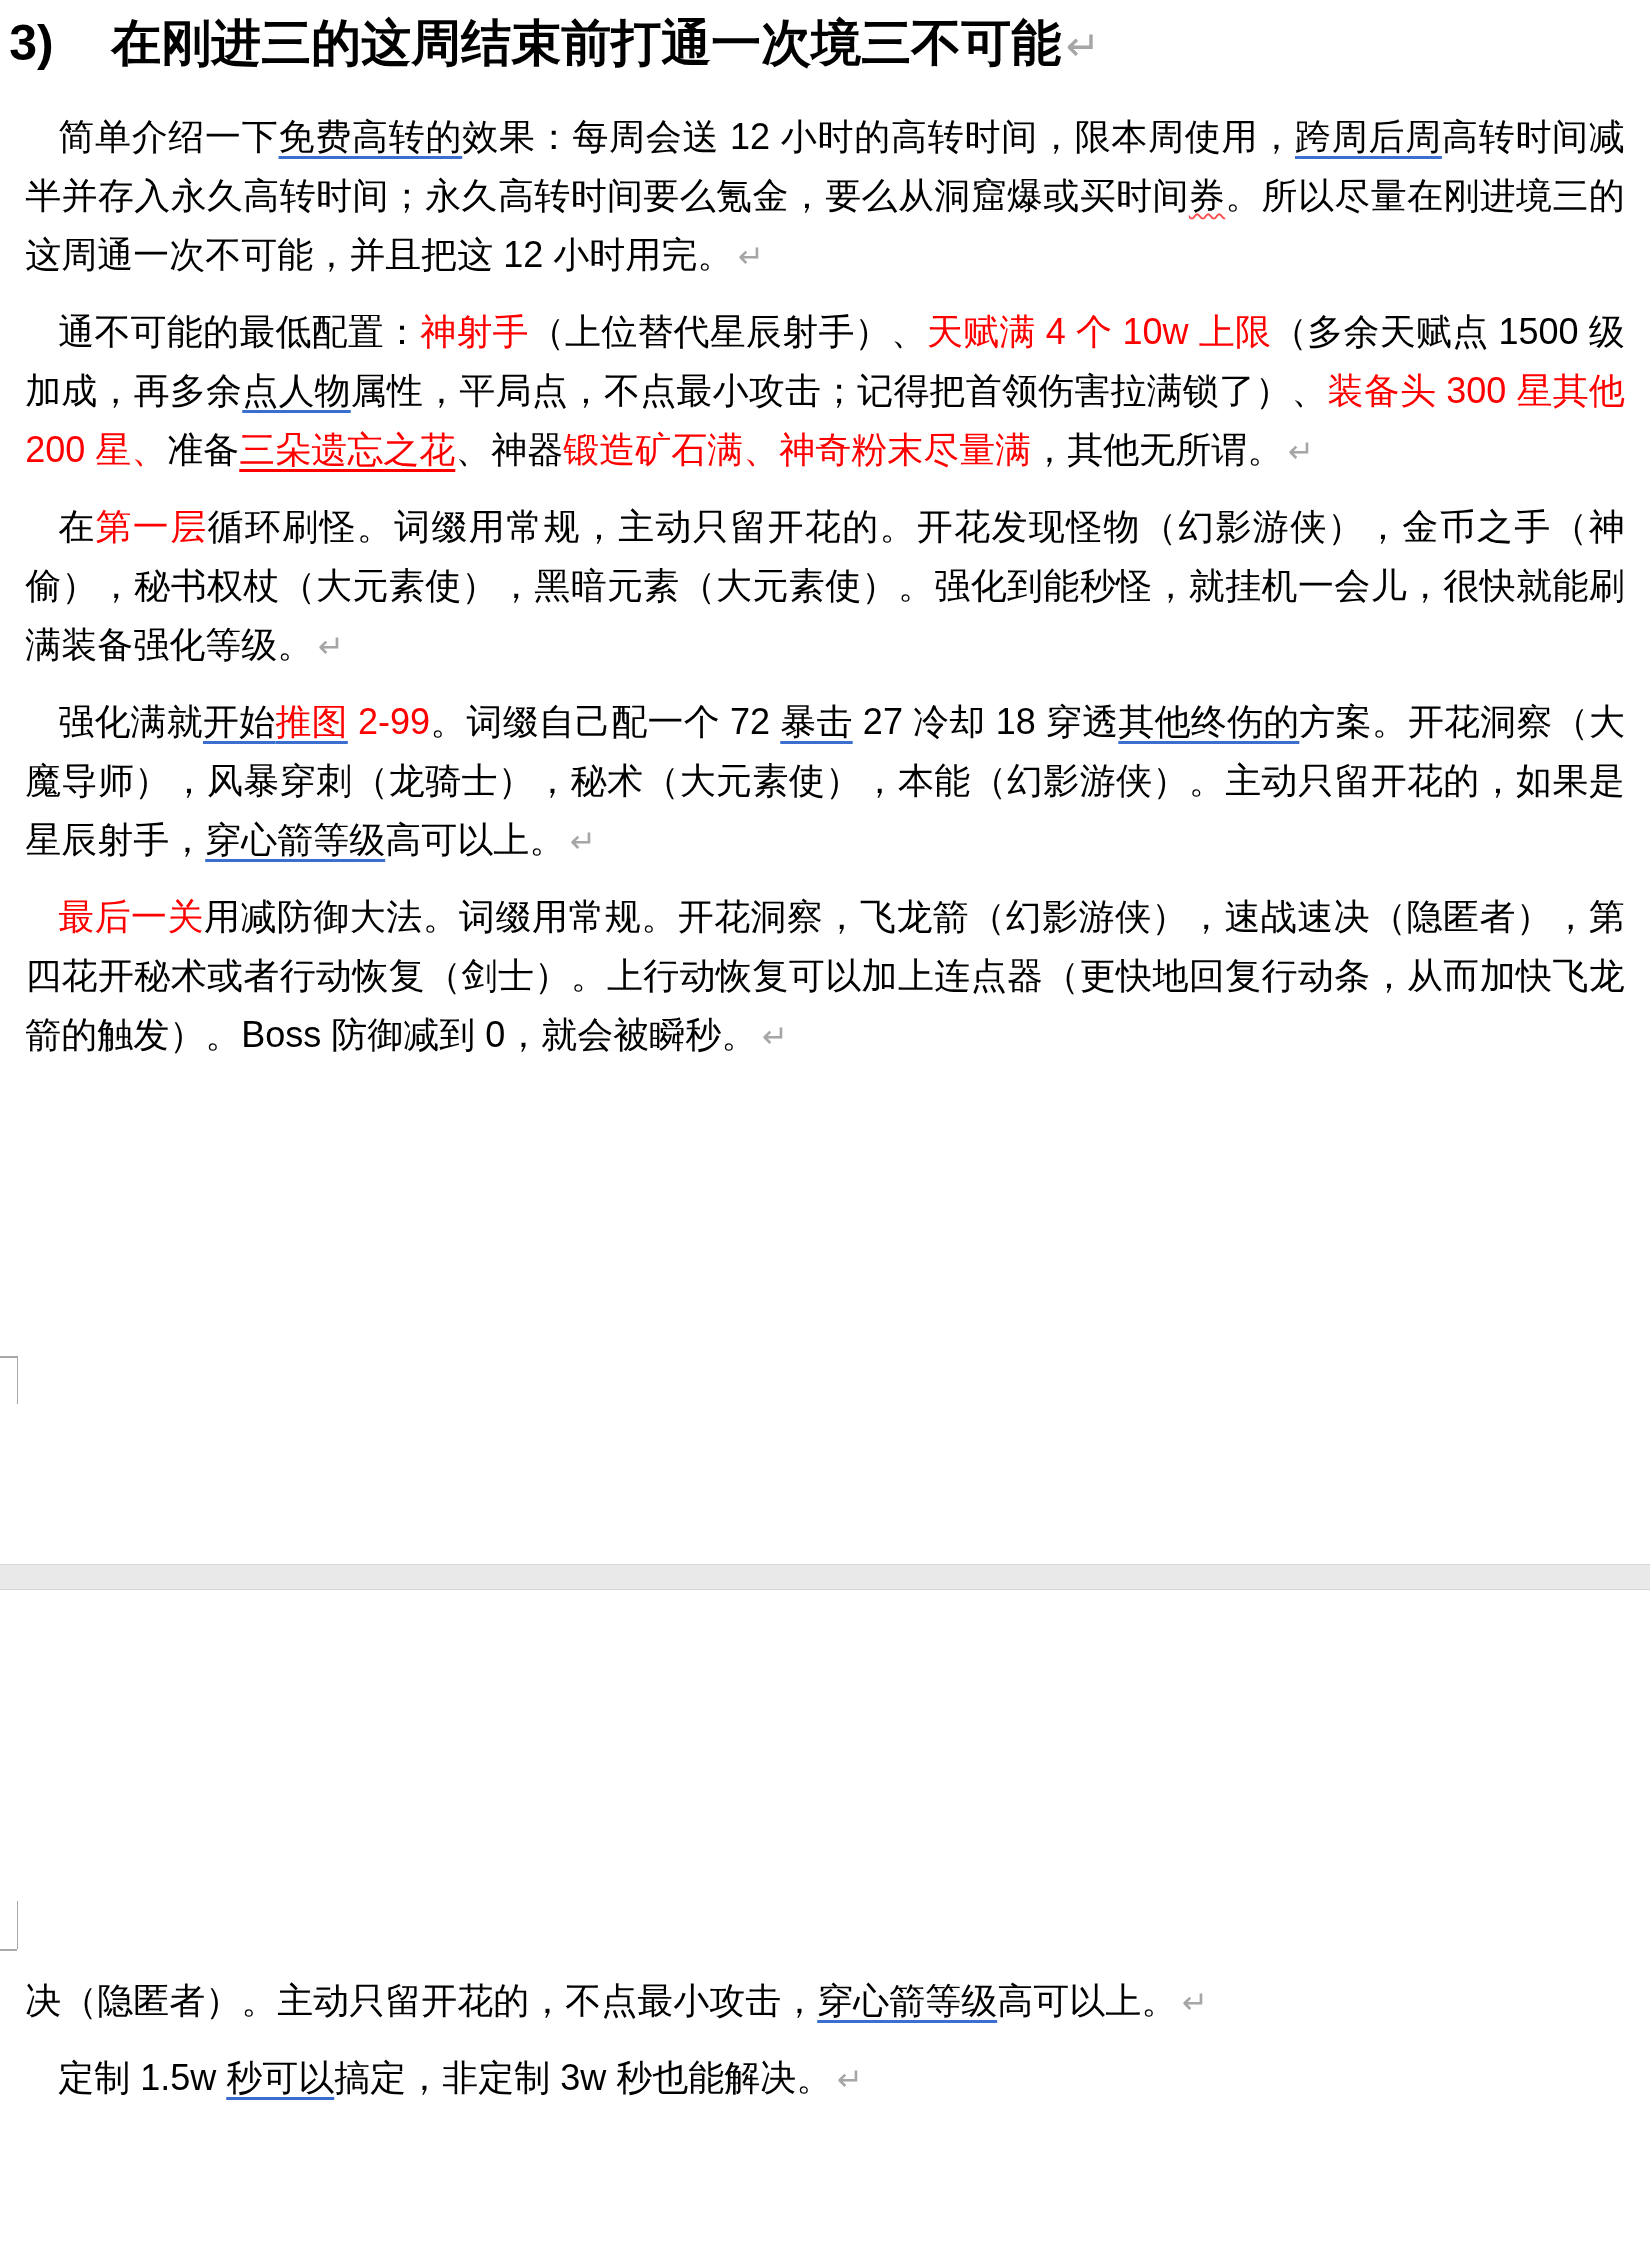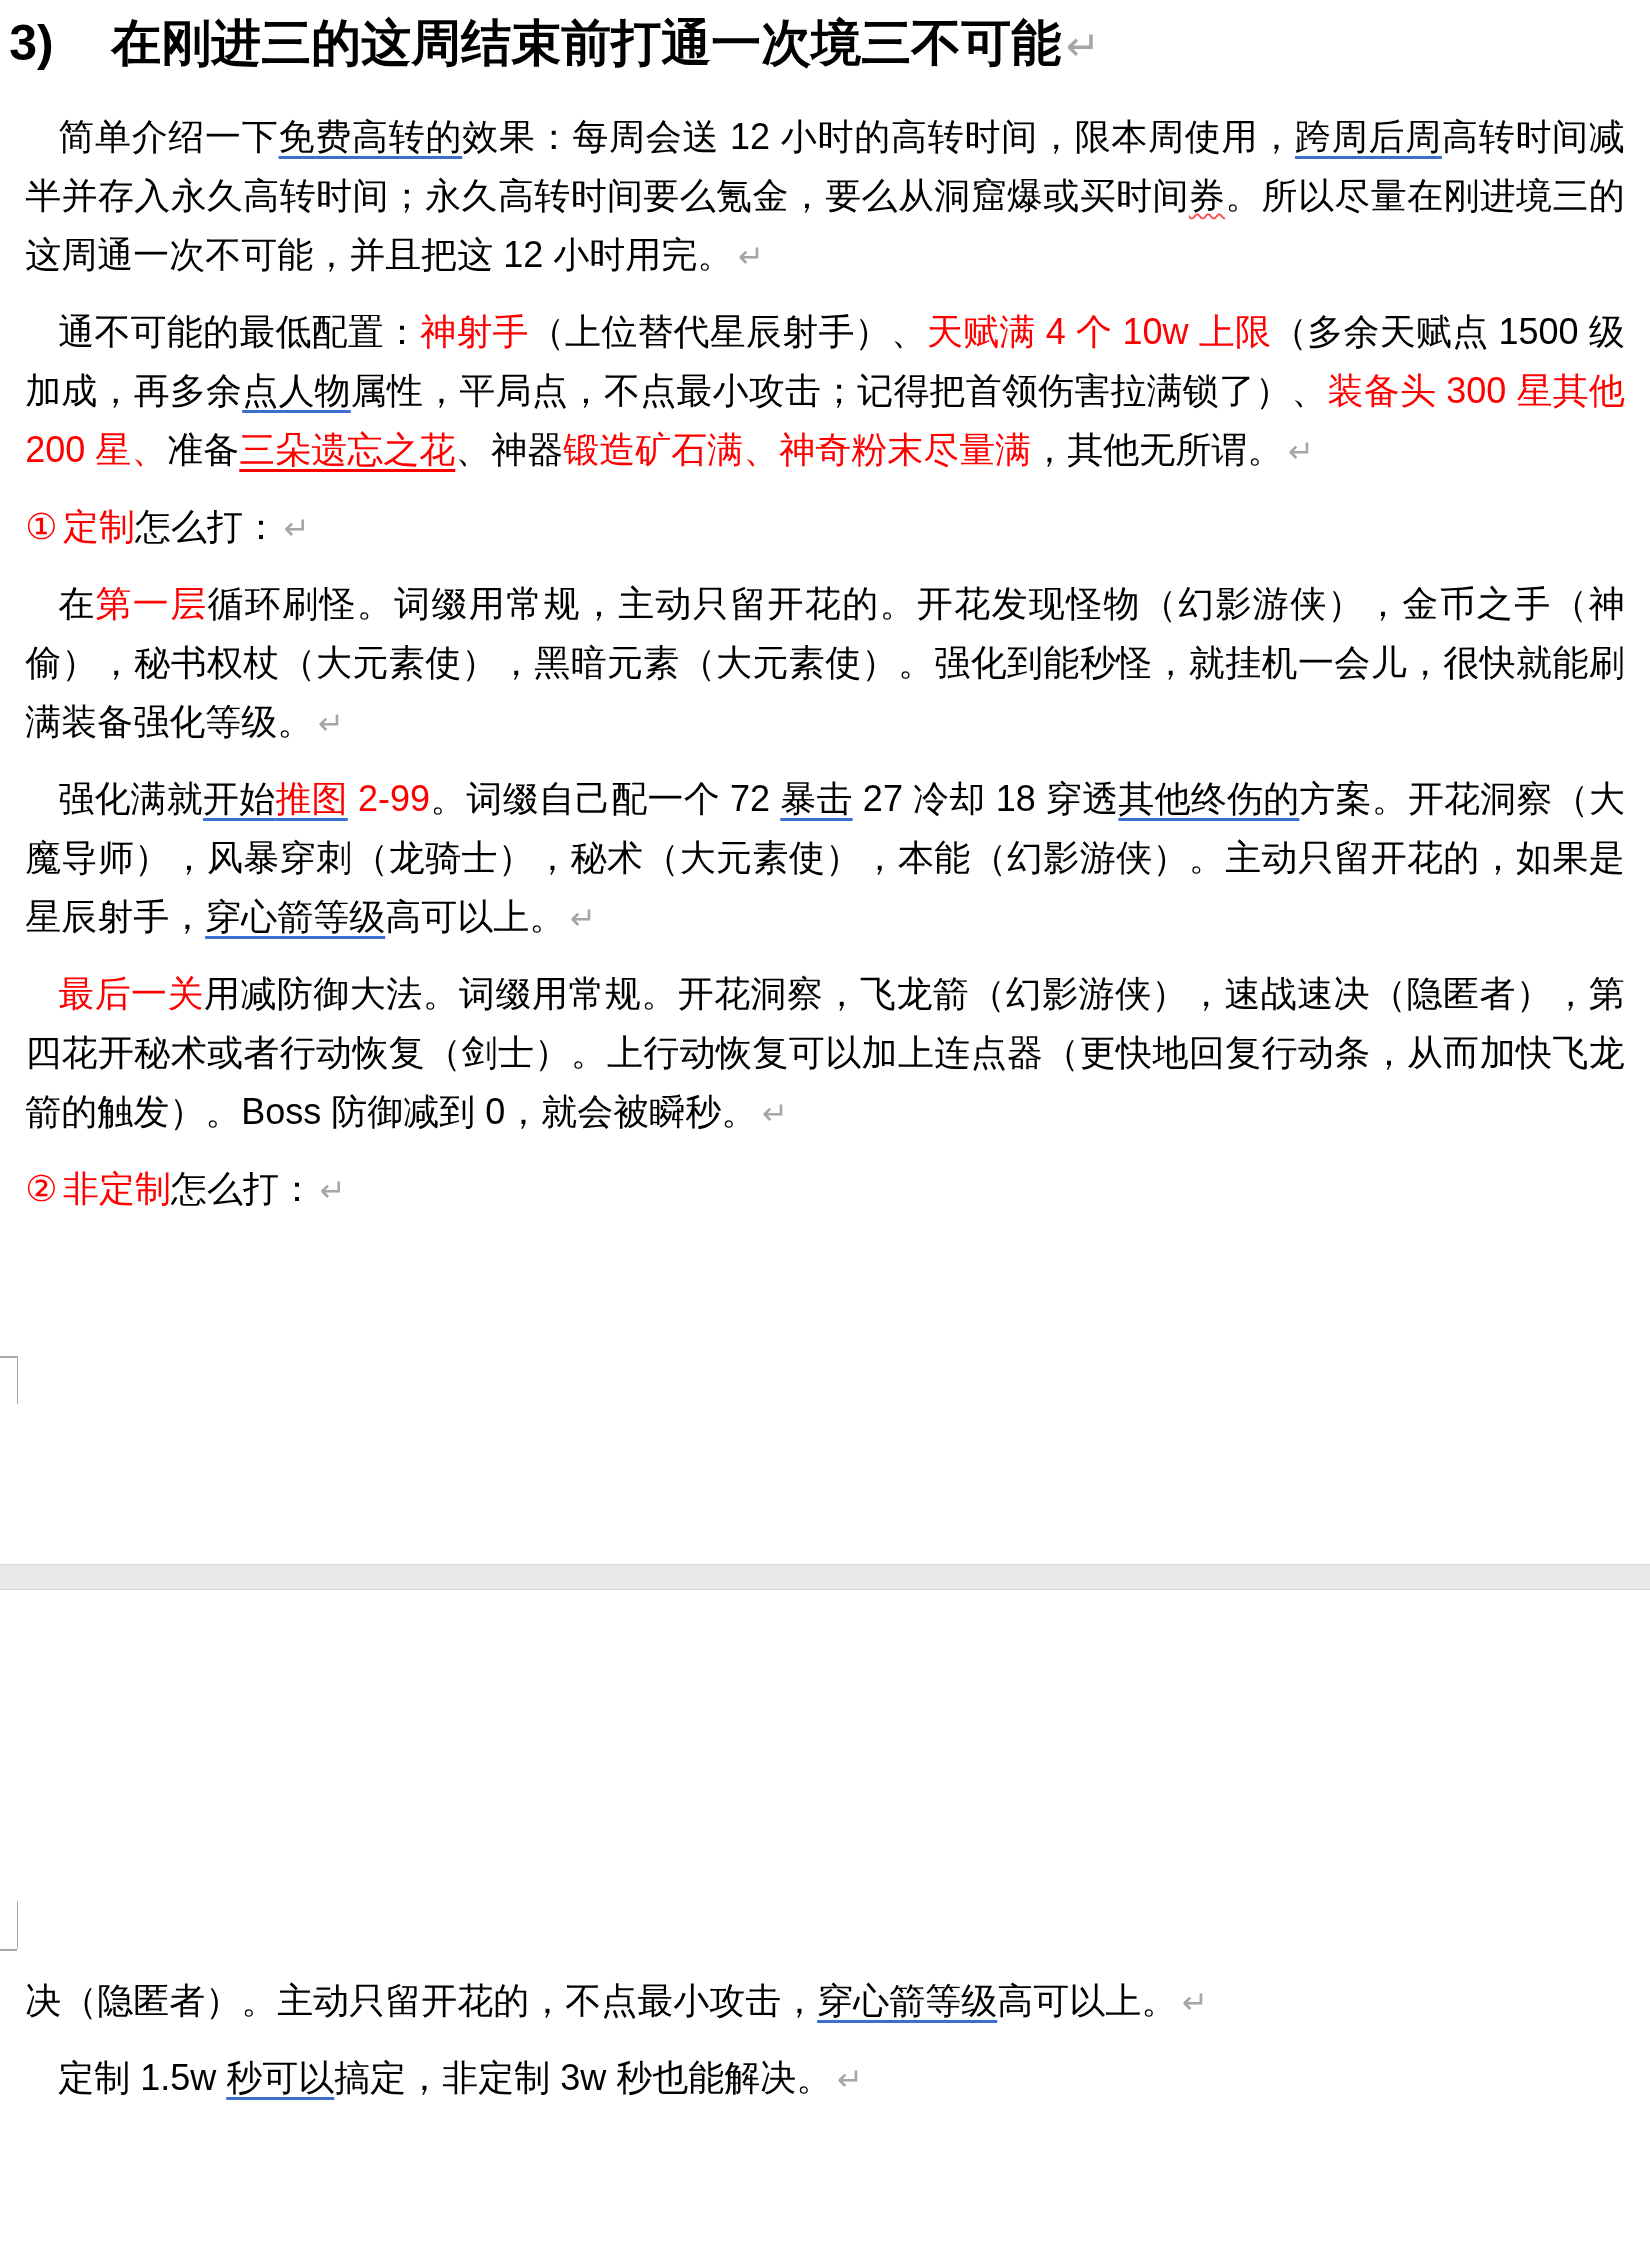--- a/index.html
+++ b/index.html
@@ -32,25 +32,23 @@
 <body>
 
 <div class="doc">
 
   <div class="content" id="page1">
     <div class="heading">
       <span class="hnum">3)</span><span>在刚进三的这周结束前打通一次境三不可能</span><span class="pilcrow">↵</span>
     </div>
   <div class="para"><span>简单介绍一下</span><span class="ublue">免费高转的</span><span>效果：每周会送 12 小时的高转时间，限本周使用，</span><span class="ublue">跨周后周</span><span>高转时间减半并存入永久高转时间；永久高转时间要么氪金，要么从洞窟爆或买时间</span><span class="wavy">券</span><span>。所以尽量在刚进境三的这周通一次不可能，并且把这 12 小时用完。</span><span class="pilcrow">↵</span></div>
       <div class="para"><span>通不可能的最低配置：</span><span class="red">神射手</span><span>（上位替代星辰射手）、</span><span class="red">天赋满 4 个 10w 上限</span><span>（多余天赋点 1500 级加成，再多余</span><span class="ublue">点人物</span><span>属性，平局点，不点最小攻击；记得把首领伤害拉满锁了）、</span><span class="red">装备头 300 星其他 200 星、</span><span>准备</span><span class="red ured">三朵遗忘之花</span><span>、神器</span><span class="red">锻造矿石满、神奇粉末尽量满</span><span>，其他无所谓。</span><span class="pilcrow">↵</span></div>
-      <div class="para list"><span class="red marker">①</span><span class="red">定制</span><span>怎么打：</span><span class="pilcrow">↵</span></div>
       <div class="para"><span>在</span><span class="red">第一层</span><span>循环刷怪。词缀用常规，主动只留开花的。开花发现怪物（幻影游侠），金币之手（神偷），秘书权杖（大元素使），黑暗元素（大元素使）。强化到能秒怪，就挂机一会儿，很快就能刷满装备强化等级。</span><span class="pilcrow">↵</span></div>
       <div class="para"><span>强化满就</span><span class="ublue">开始</span><span class="red ublue">推图</span><span class="red"> 2-99</span><span>。词缀自己配一个 72 </span><span class="ublue">暴击</span><span> 27 冷却 18 穿透</span><span class="ublue">其他终伤的</span><span>方案。开花洞察（大魔导师），风暴穿刺（龙骑士），秘术（大元素使），本能（幻影游侠）。主动只留开花的，如果是星辰射手，</span><span class="ublue">穿心箭等级</span><span>高可以上。</span><span class="pilcrow">↵</span></div>
       <div class="para"><span class="red">最后一关</span><span>用减防御大法。词缀用常规。开花洞察，飞龙箭（幻影游侠），速战速决（隐匿者），第四花开秘术或者行动恢复（剑士）。上行动恢复可以加上连点器（更快地回复行动条，从而加快飞龙箭的触发）。Boss 防御减到 0，就会被瞬秒。</span><span class="pilcrow">↵</span></div>
-      <div class="para list"><span class="red marker">②</span><span class="red">非定制</span><span>怎么打：</span><span class="pilcrow">↵</span></div>
     </div>
 
   <div class="bmark" style="left:0;top:1356px;width:16.6px;height:1.8px"></div>
   <div class="bmark" style="left:16.6px;top:1356px;width:1.8px;height:48px"></div>
 
   <div class="pagegap"></div>
 
   <div class="bmark" style="left:16.6px;top:1901px;width:1.8px;height:48px"></div>
   <div class="bmark" style="left:0;top:1949px;width:16.6px;height:1.8px"></div>
 

